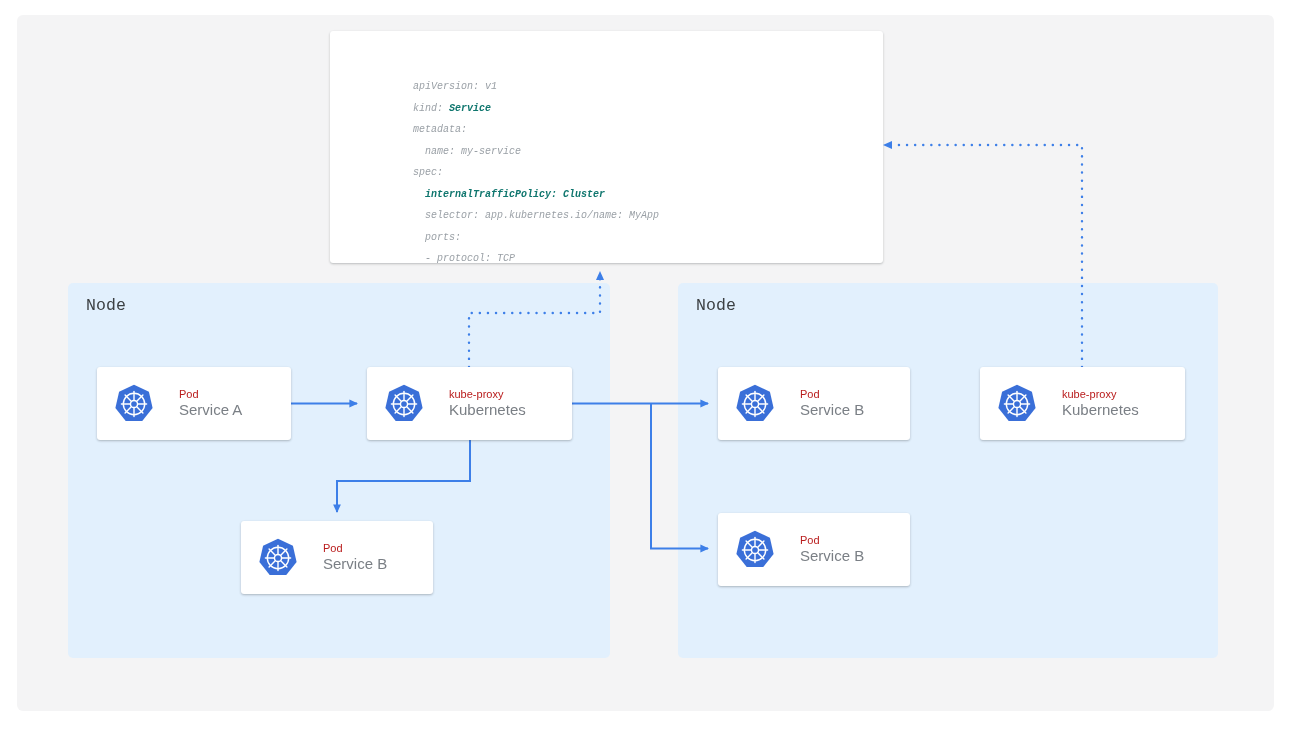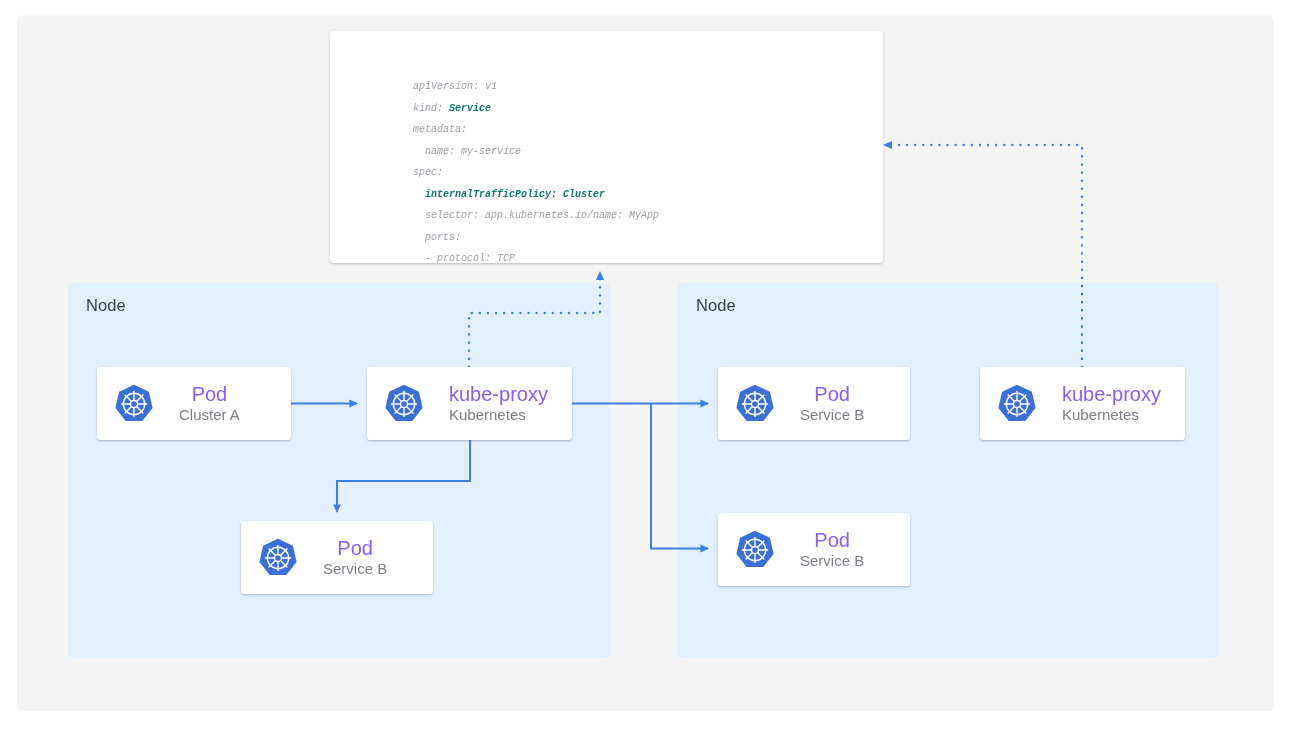--- a/index.html
+++ b/index.html
@@ -44,21 +44,21 @@
   
   .node-box {
     position: absolute;
     background: #e2f0fd;
     border-radius: 5px;
   }
   .node-label {
     position: absolute;
     font-size: 16.5px;
     color: #3c4043;
-    font-family: Liberation Sans, sans-serif;
+    font-family: Liberation Mono, monospace;
     letter-spacing: 0.1px;
     white-space: nowrap;
   }
 
   
   .card {
     position: absolute;
     background: #ffffff;
     border-radius: 3px;
     box-shadow: 0 1px 2px rgba(60,64,67,0.24), 0 1px 3px rgba(60,64,67,0.10);
@@ -72,25 +72,24 @@
     align-items: center;
     justify-content: center;
   }
   .card-text {
     display: flex;
     flex-direction: column;
     justify-content: center;
     line-height: 1.18;
   }
   .card-title {
-    font-size: 20px;
-    color: #8b5cf6;
+    font-size: 11px;
+    color: #b91c1c;
     font-family: "Liberation Sans", sans-serif;
     white-space: nowrap;
-    text-align: center;
   }
   .card-sub {
     font-size: 15px;
     color: #7a7f85;
     font-family: "Liberation Sans", sans-serif;
     white-space: nowrap;
   }
 
   
   .yaml-card {
@@ -173,21 +172,21 @@
           <line x1="58.5" y1="50" x2="80" y2="50"></line>
           <line x1="28.8" y1="28.8" x2="44" y2="44"></line>
           <line x1="56" y1="56" x2="71.2" y2="71.2"></line>
           <line x1="71.2" y1="28.8" x2="56" y2="44"></line>
           <line x1="44" y1="56" x2="28.8" y2="71.2"></line>
         </g>
       </svg>
     </span>
     <span class="card-text" style="margin-left:24px;">
       <span class="card-title">Pod</span>
-      <span class="card-sub">Cluster A</span>
+      <span class="card-sub">Service A</span>
     </span>
   </div>
 
   <div class="card" style="left:367px; top:367px; width:205px; height:73px; padding-left:16px;">
     <span class="card-icon">
       <svg width="42" height="42" viewBox="0 0 100 100" xmlns="http://www.w3.org/2000/svg">
         <polygon points="50,4 85.5,21.1 94.3,59.6 69.7,90.4 30.3,90.4 5.7,59.6 14.5,21.1" fill="#3a6fd8"></polygon>
         <g stroke="#ffffff" stroke-width="3.4" fill="none" stroke-linecap="round">
           <circle cx="50" cy="50" r="25.5"></circle>
           <circle cx="50" cy="50" r="8.5"></circle>

